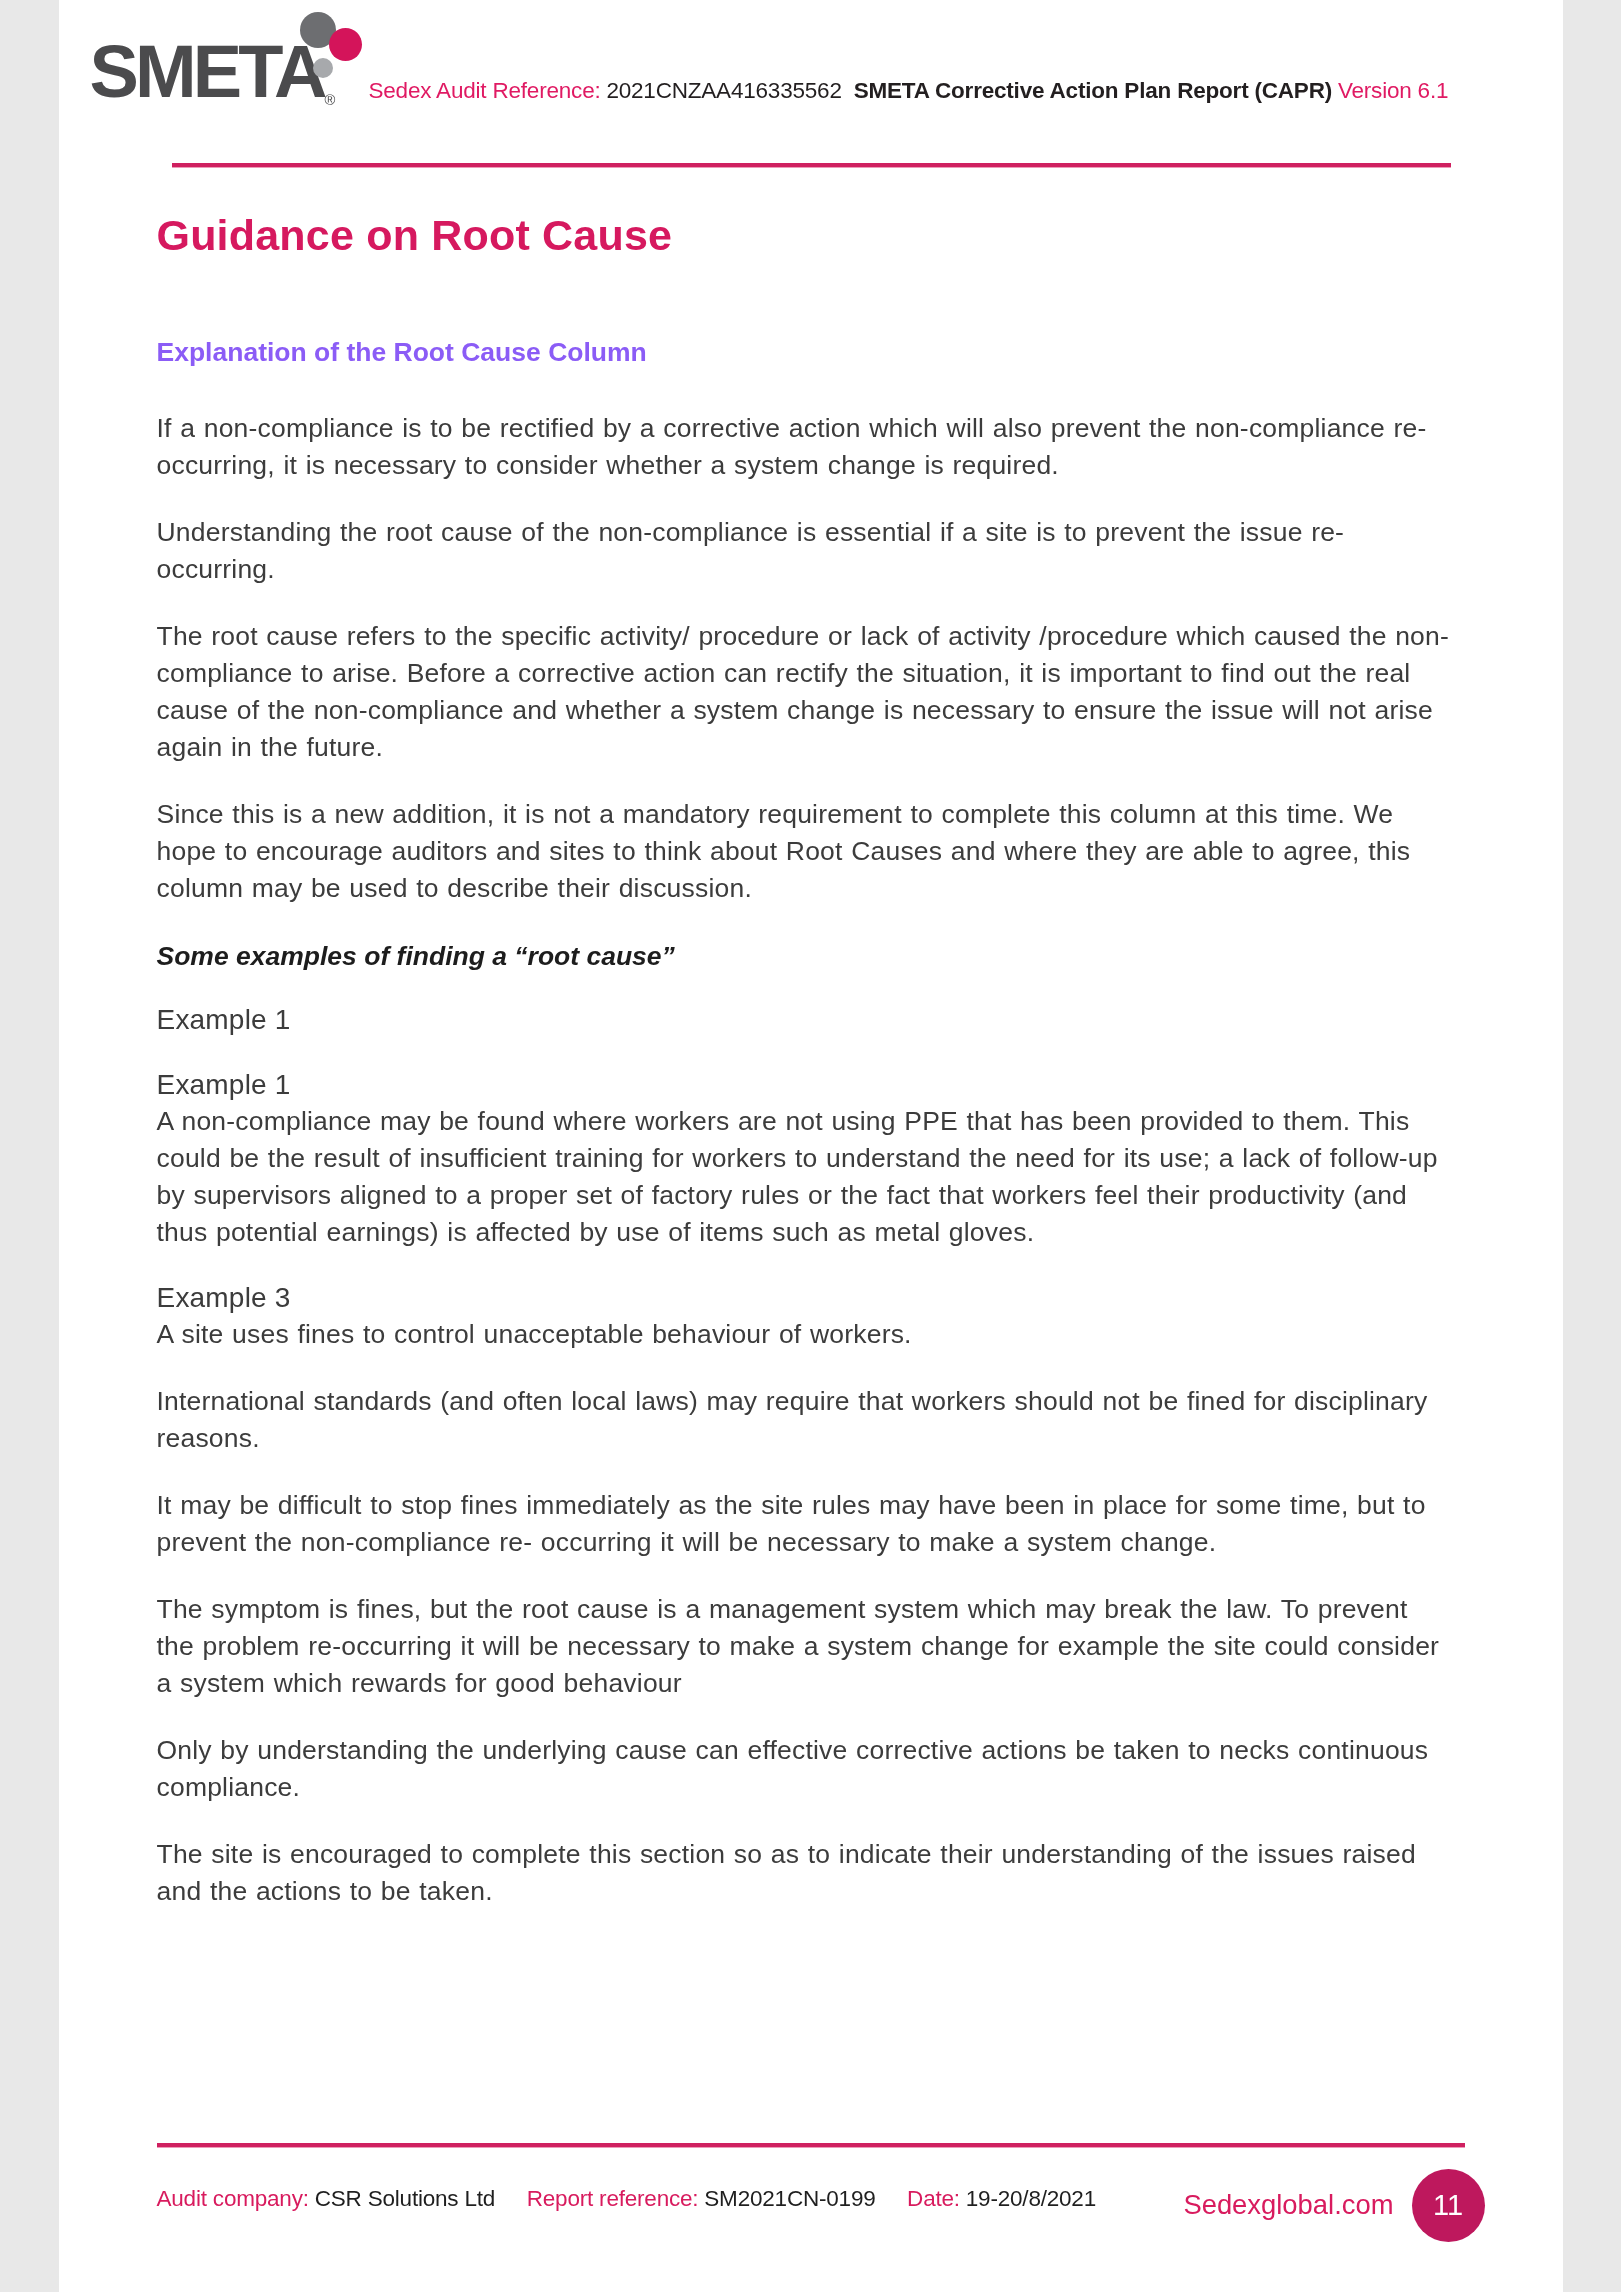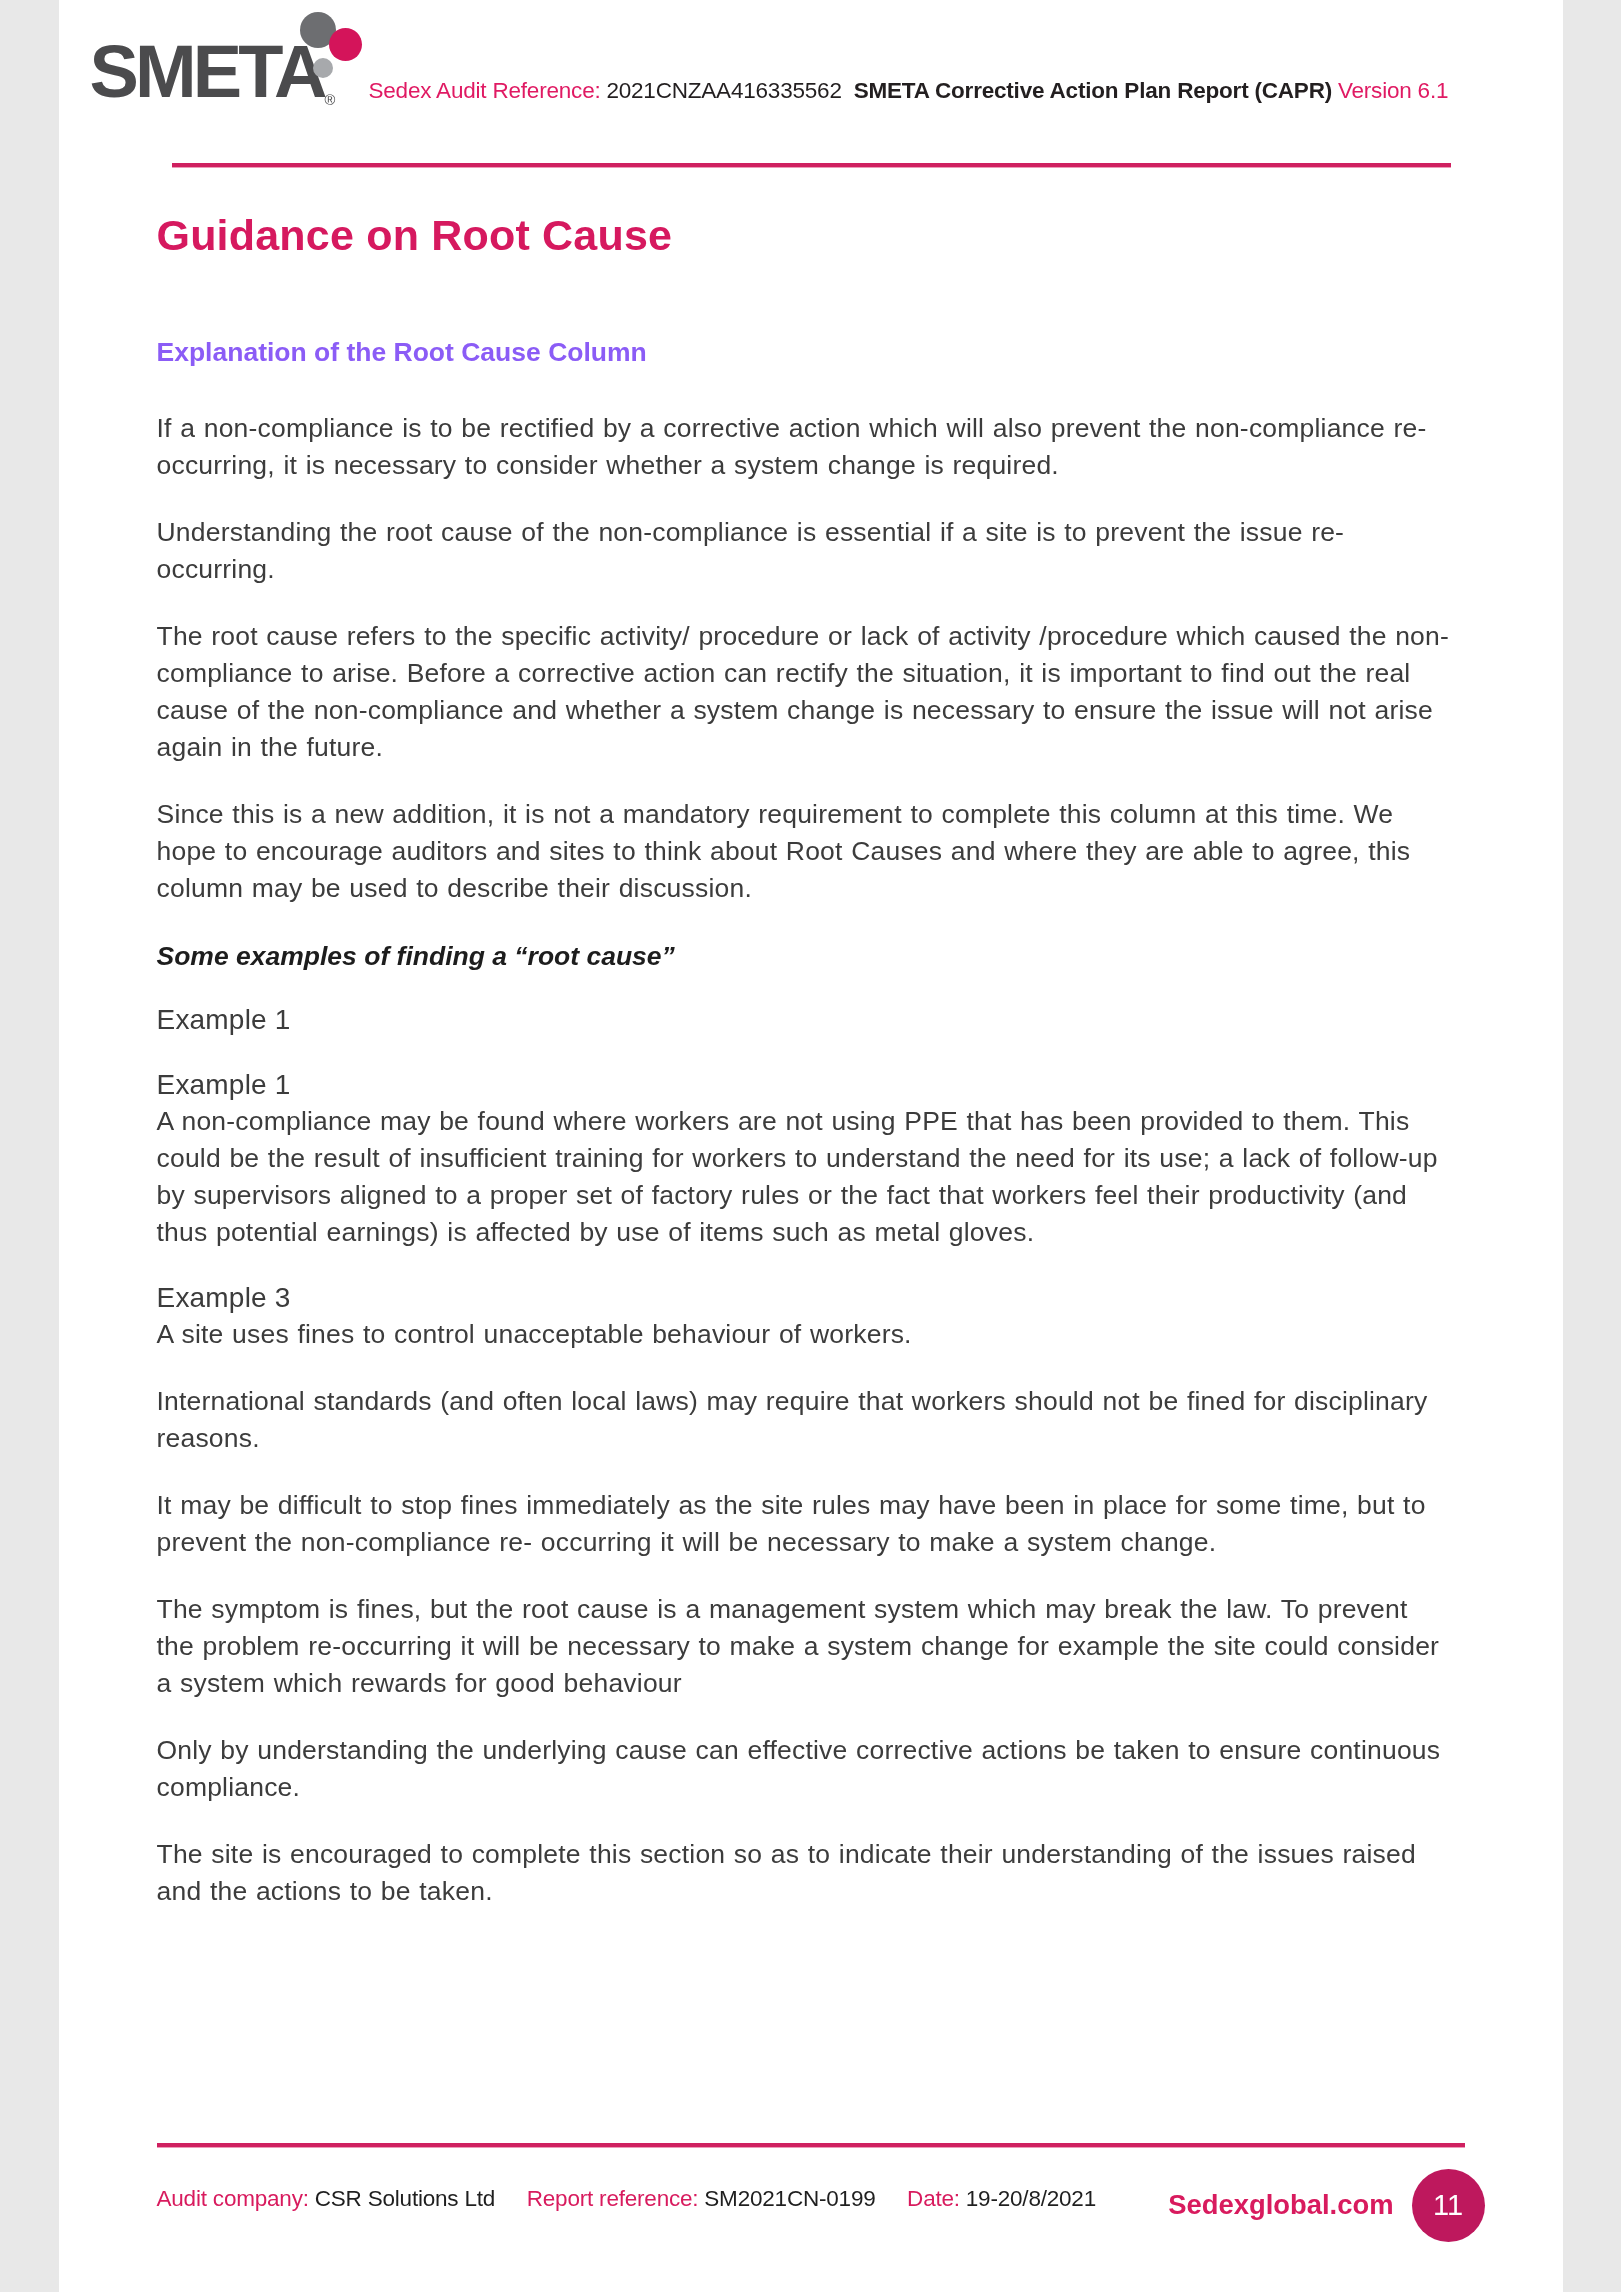--- a/index.html
+++ b/index.html
@@ -125,21 +125,21 @@
     color: #1f1f1f;
   }
   .footer-left .pink { color: #d81b5e; }
   .footer-left .group { margin-right: 25.5px; }
   .footer-left .value { margin-left: 5.9px; }
   .footer-site {
     position: absolute;
     top: 2189px;
     right: 169px;
     font-size: 27.4px;
-    font-weight: 700;
+    font-weight: 400;
     color: #d81b5e;
   }
   .page-circle {
     position: absolute;
     top: 2169px;
     right: 78px;
     width: 73px;
     height: 73px;
     border-radius: 50%;
     background: #be185d;
@@ -193,21 +193,21 @@
     </div>
 
     <div class="example">
       <div class="example-label">Example 3</div>
       <p>A site uses fines to control unacceptable behaviour of workers.</p>
     </div>
 
     <p class="para">International standards (and often local laws) may require that workers should not be fined for disciplinary reasons.</p>
     <p class="para">It may be difficult to stop fines immediately as the site rules may have been in place for some time, but to prevent the non-compliance re- occurring it will be necessary to make a system change.</p>
     <p class="para">The symptom is fines, but the root cause is a management system which may break the law. To prevent the problem re-occurring it will be necessary to make a system change for example the site could consider a system which rewards for good behaviour</p>
-    <p class="para">Only by understanding the underlying cause can effective corrective actions be taken to ensure continuous compliance.</p>
+    <p class="para">Only by understanding the underlying cause can effective corrective actions be taken to necks continuous compliance.</p>
     <p class="para">The site is encouraged to complete this section so as to indicate their understanding of the issues raised and the actions to be taken.</p>
   </main>
 
   <footer>
     <div class="rule rule-bottom"></div>
 
     <div class="footer-left">
       <span class="group"><span class="pink">Audit company:</span><span class="value">CSR Solutions Ltd</span></span>
       <span class="group"><span class="pink">Report reference:</span><span class="value">SM2021CN-0199</span></span>
       <span class="group"><span class="pink">Date:</span><span class="value">19-20/8/2021</span></span>

